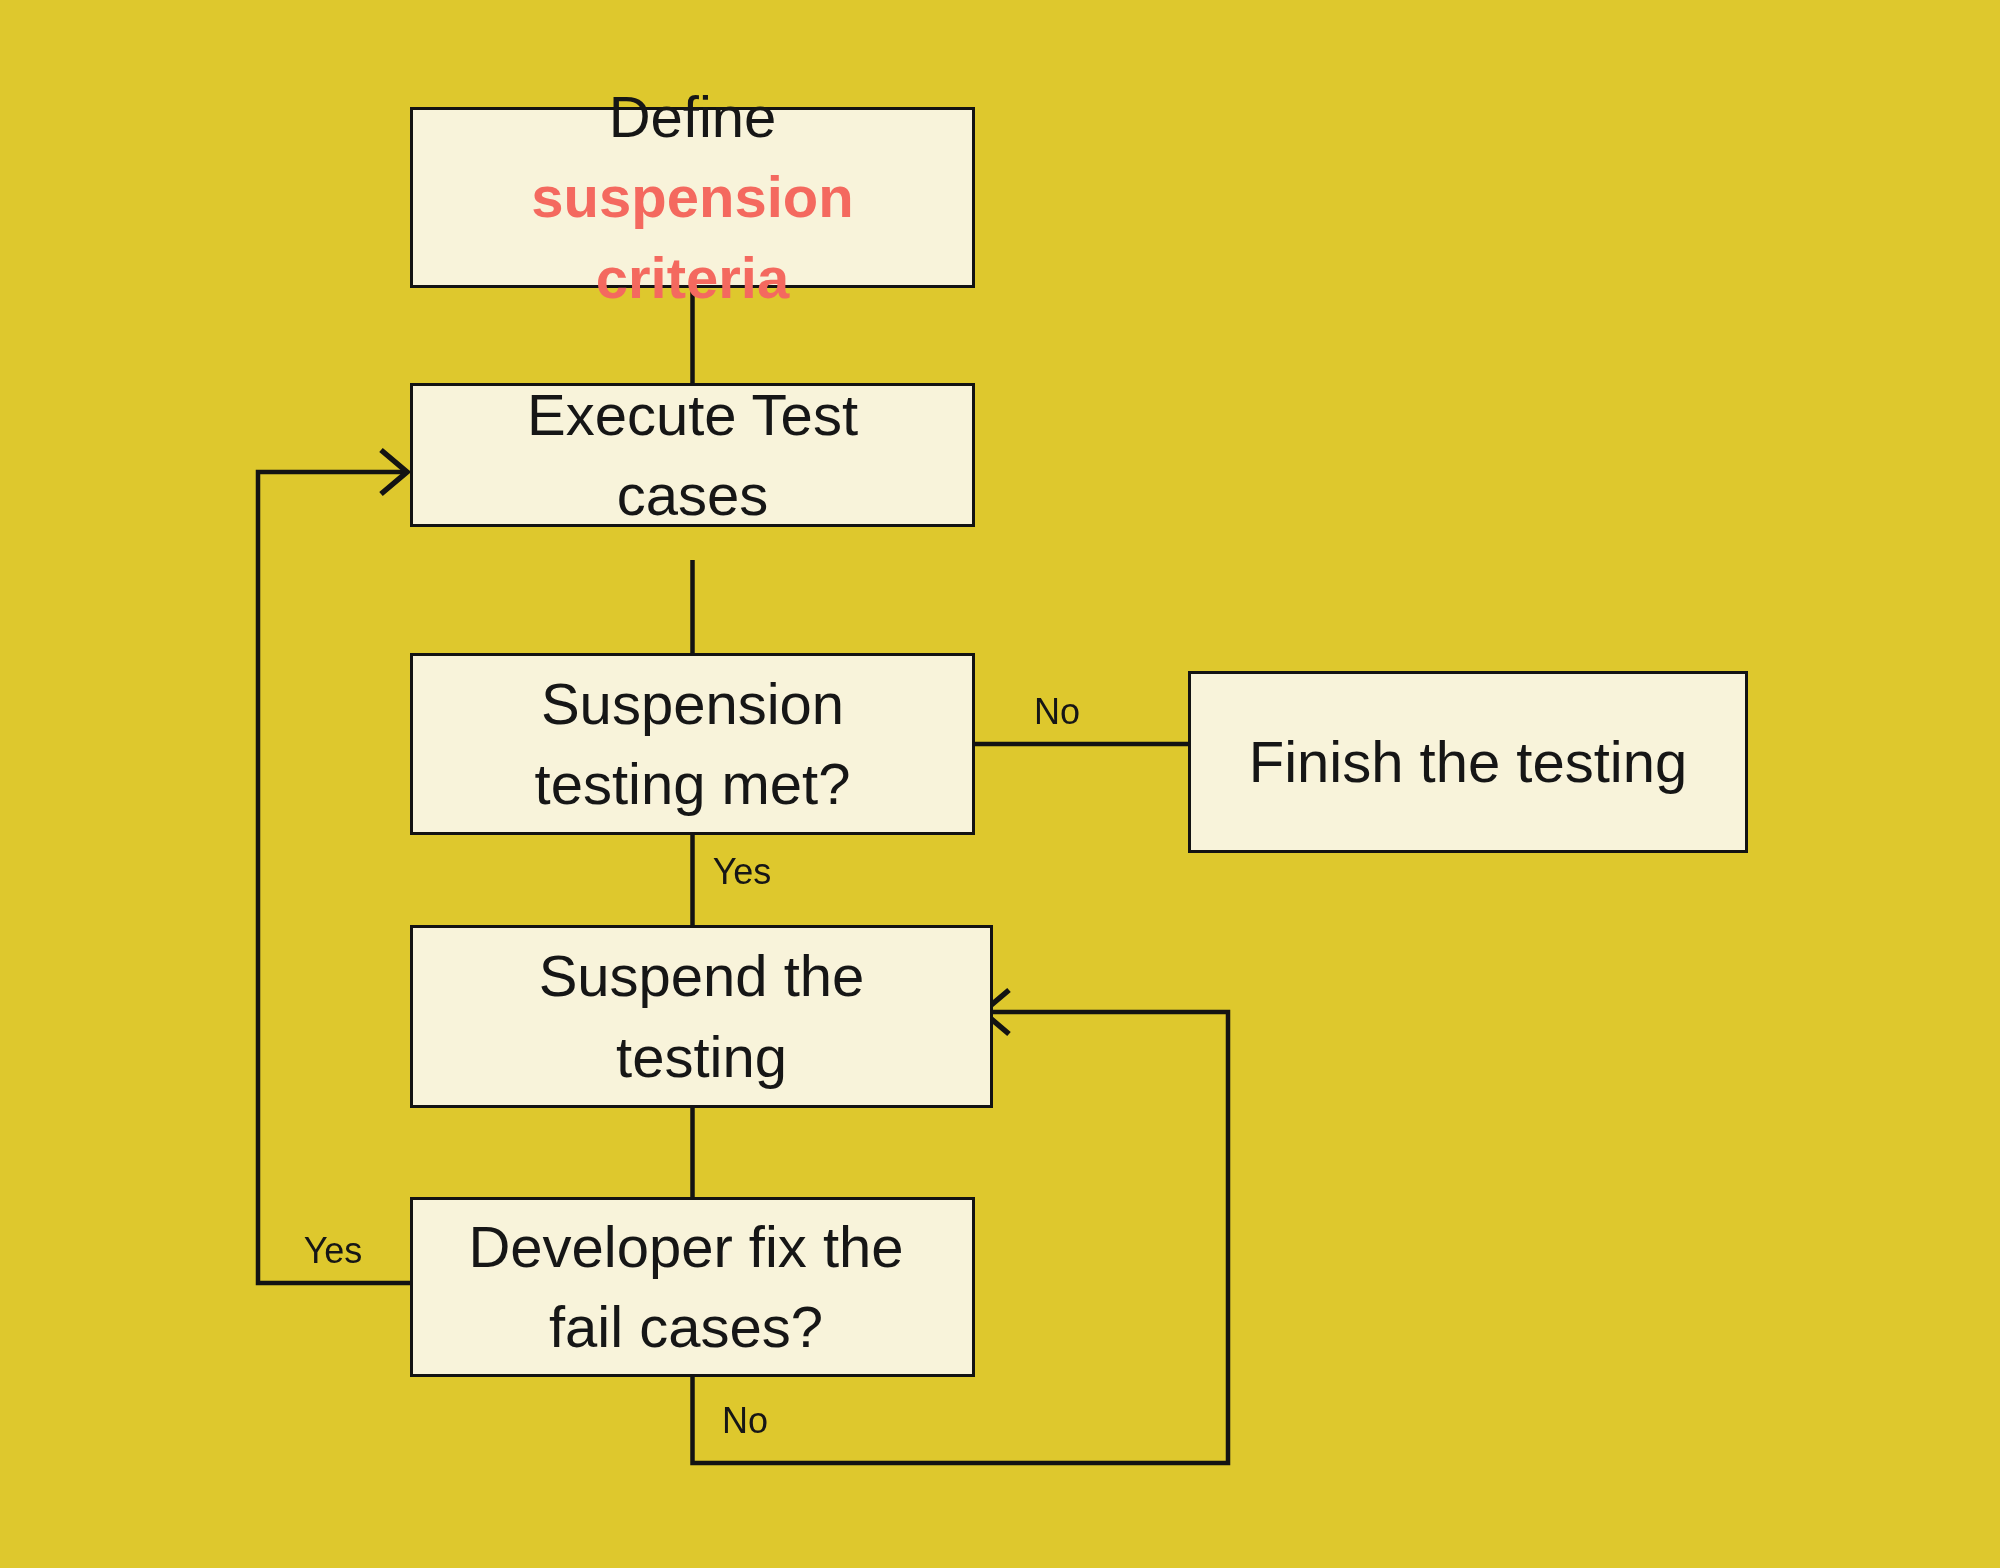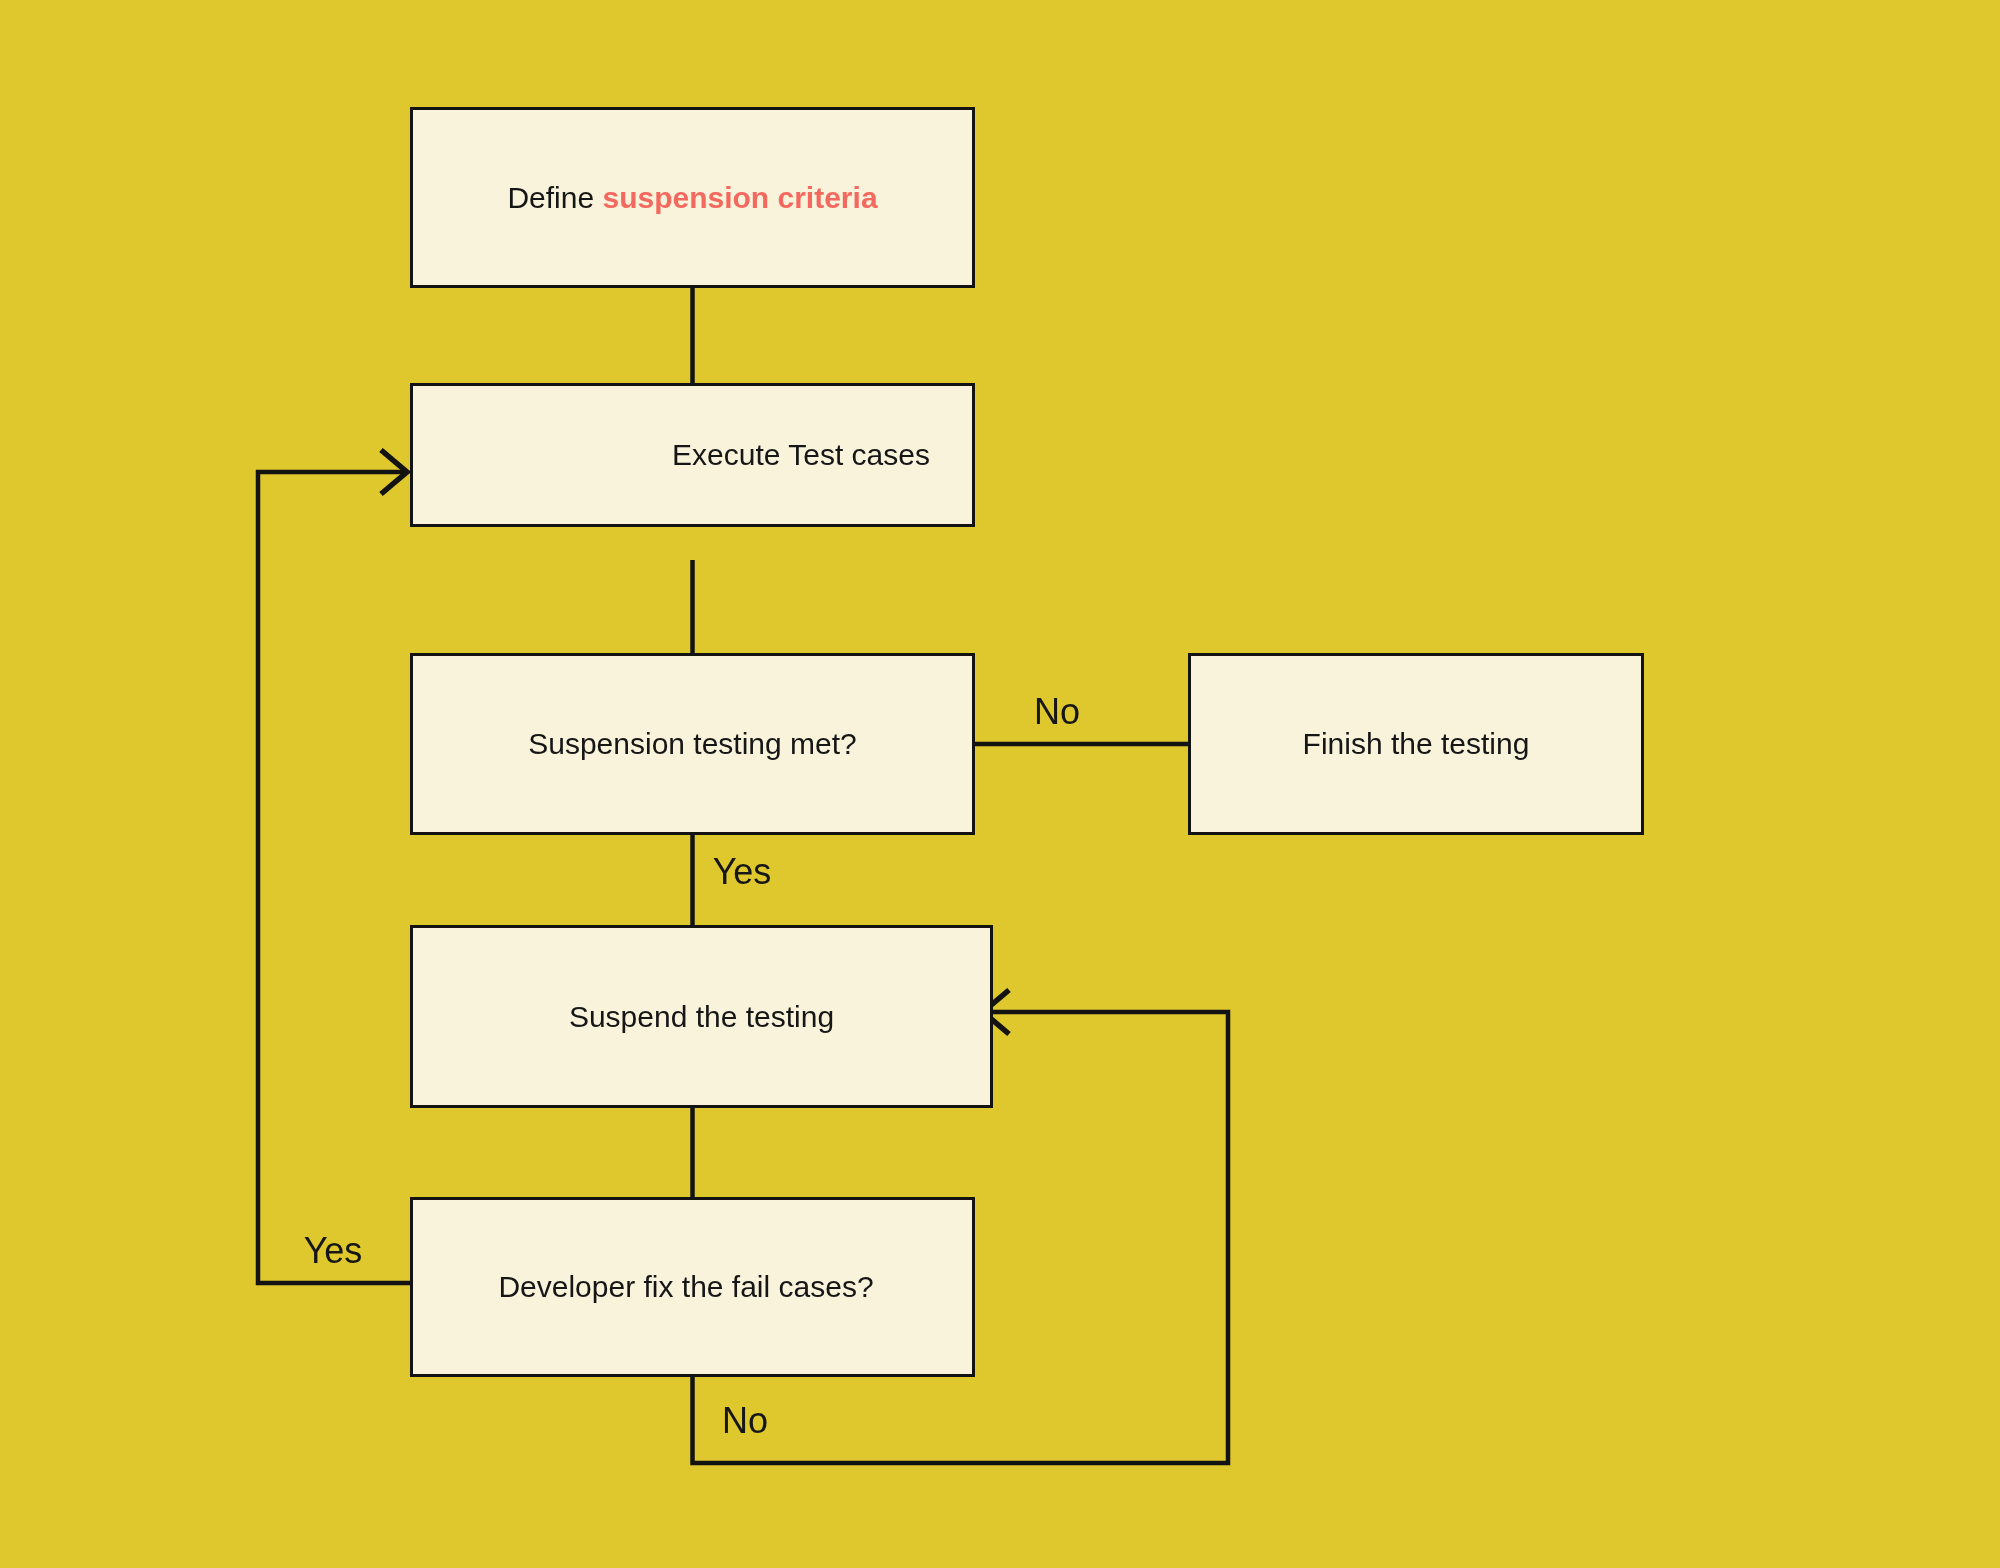--- a/index.html
+++ b/index.html
@@ -35,21 +35,21 @@
   .node {
     position: absolute;
     box-sizing: border-box;
     background: #f8f3da;
     border: 3px solid #131313;
     display: flex;
     align-items: center;
     justify-content: center;
     text-align: center;
     color: #161616;
-    font-size: 30px;
+    font-size: 58px;
     line-height: 1.38;
     padding: 10px 42px;
   }
   .accent {
     color: #f4695f;
     font-weight: bold;
   }
   .edge-label {
     position: absolute;
     transform: translate(-50%, -50%);
@@ -89,21 +89,21 @@
   </div>
 
   <div class="node" style="left:410px; top:383px; width:565px; height:144px;justify-content:flex-end;">
     <div>Execute Test cases</div>
   </div>
 
   <div class="node" style="left:410px; top:653px; width:565px; height:182px;">
     <div>Suspension testing met?</div>
   </div>
 
-  <div class="node" style="left:1188px; top:653px; width:456px; height:182px;text-align:right;">
+  <div class="node" style="left:1188px; top:671px; width:560px; height:182px;">
     <div>Finish the testing</div>
   </div>
 
   <div class="node" style="left:410px; top:925px; width:583px; height:183px;">
     <div>Suspend the testing</div>
   </div>
 
   <div class="node" style="left:410px; top:1197px; width:565px; height:180px;padding-left:29px;">
     <div>Developer fix the fail cases?</div>
   </div>

